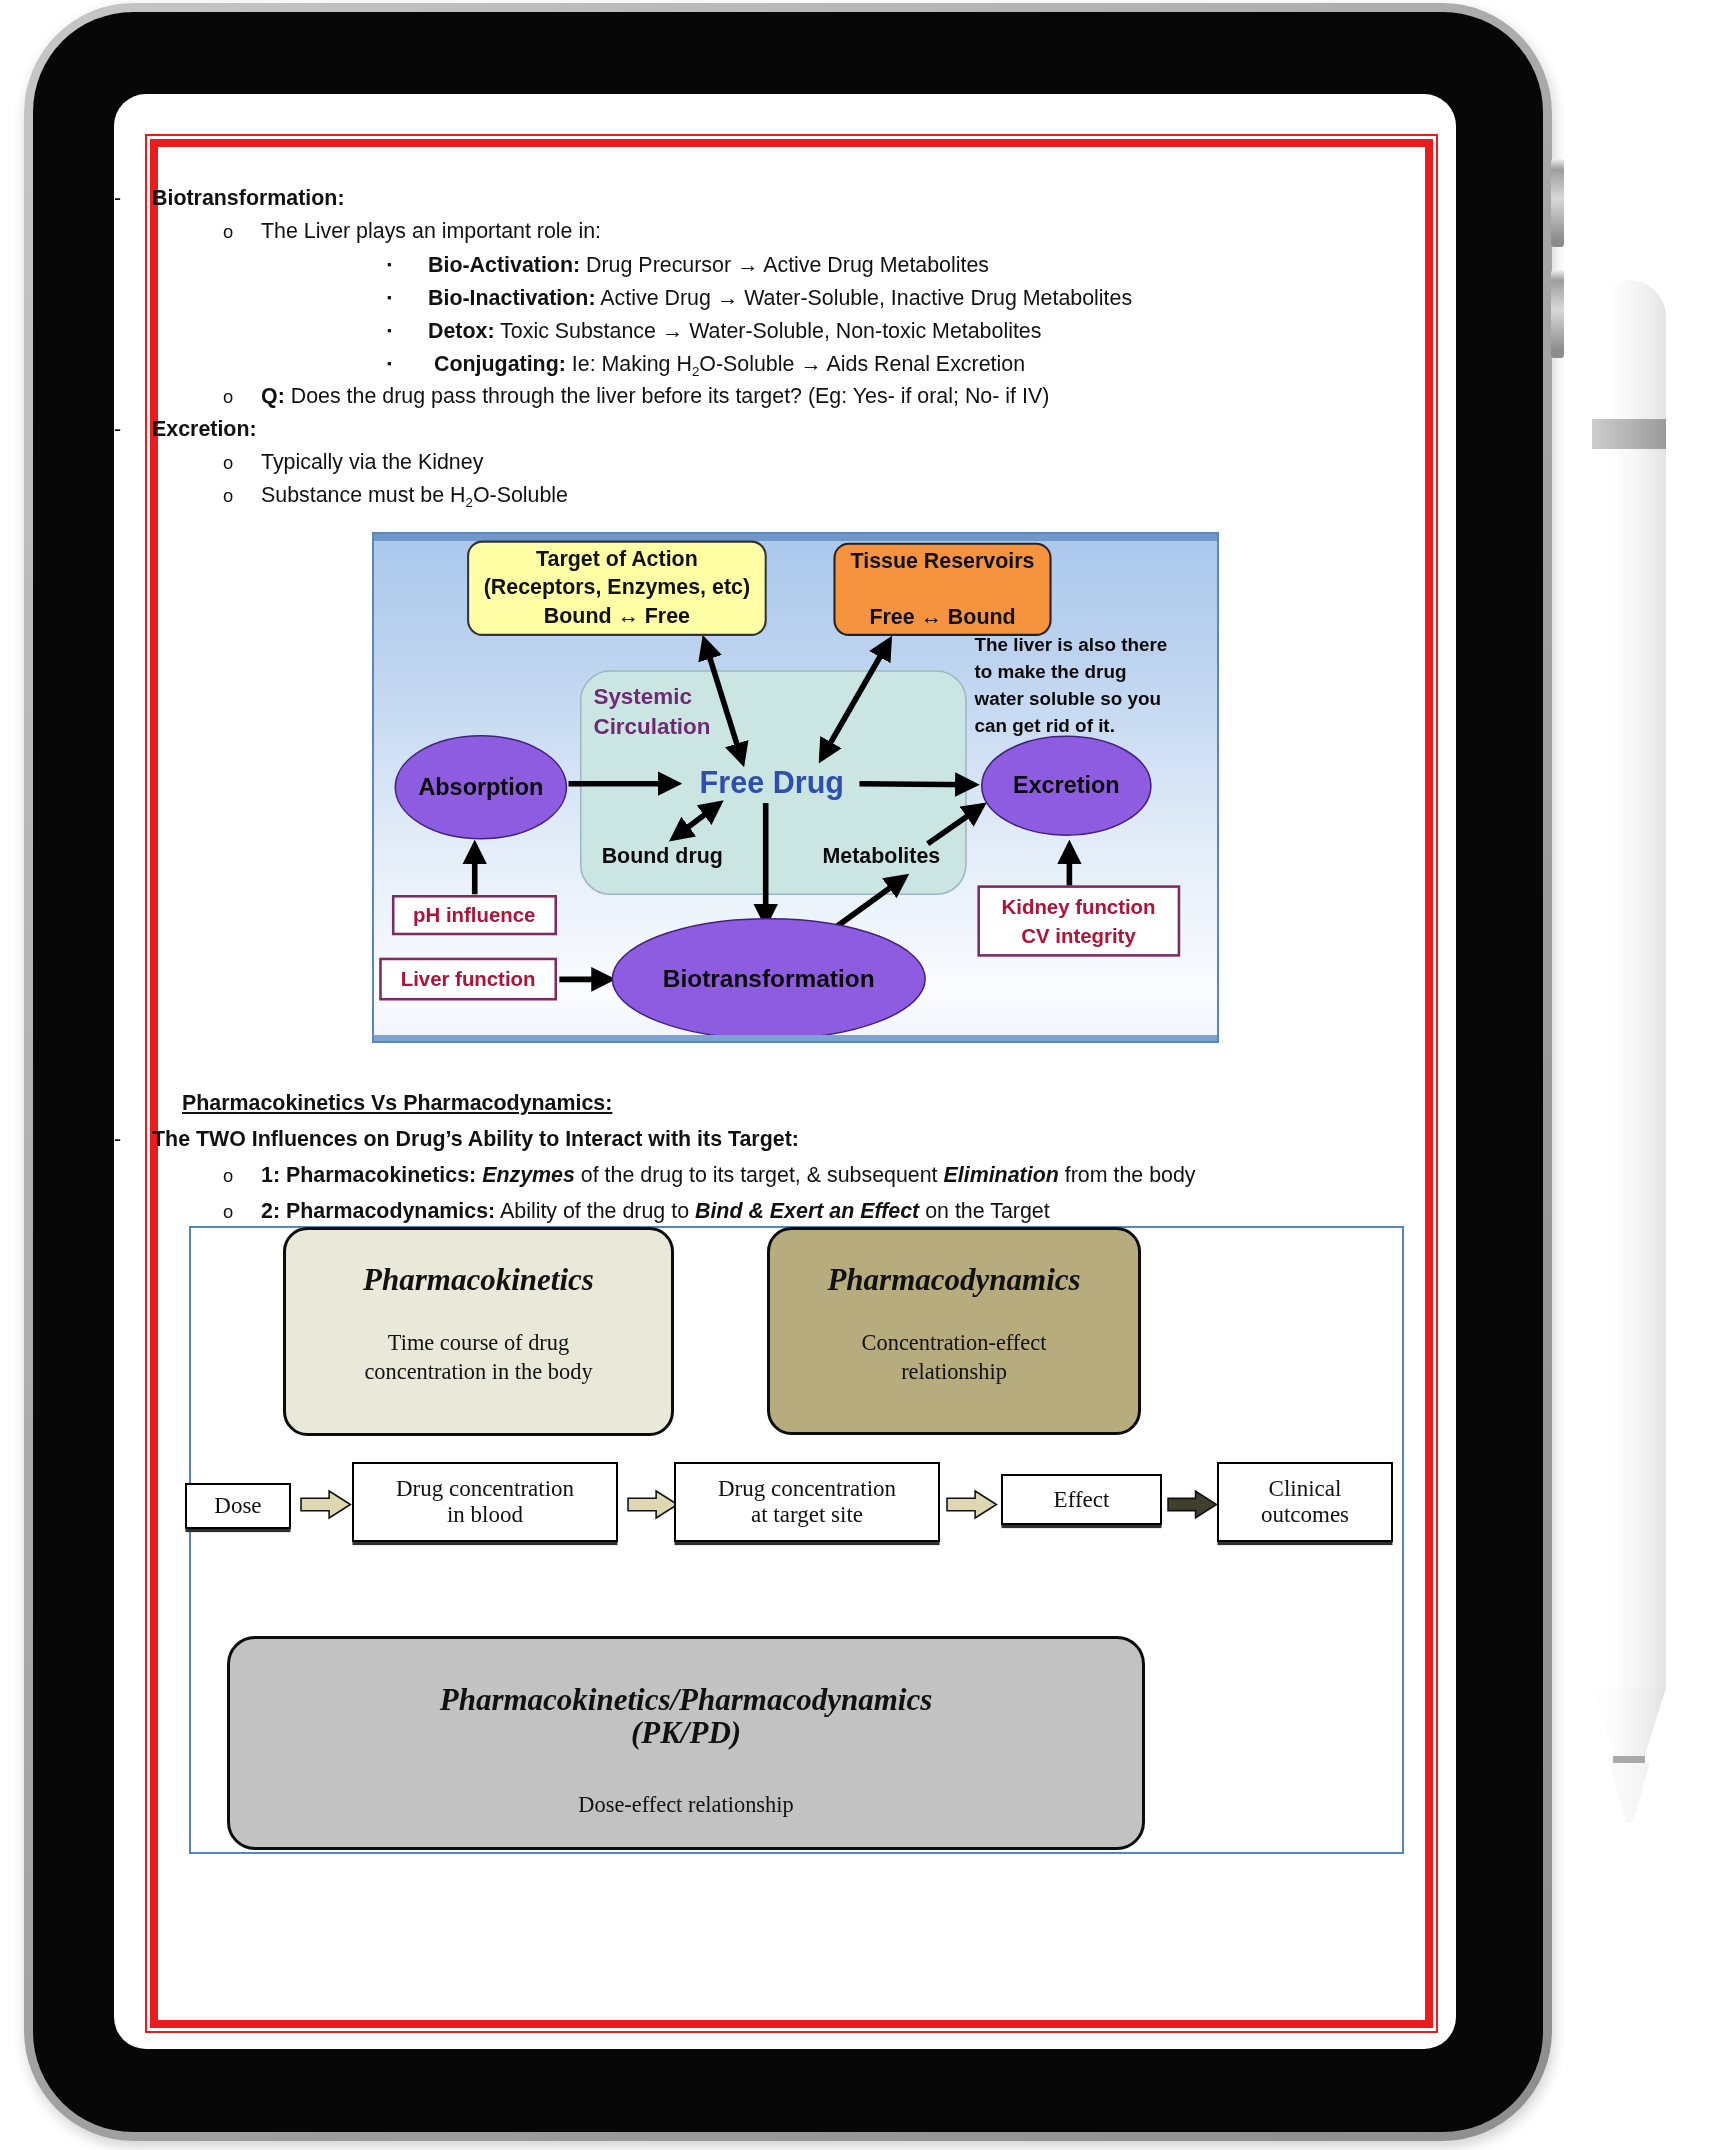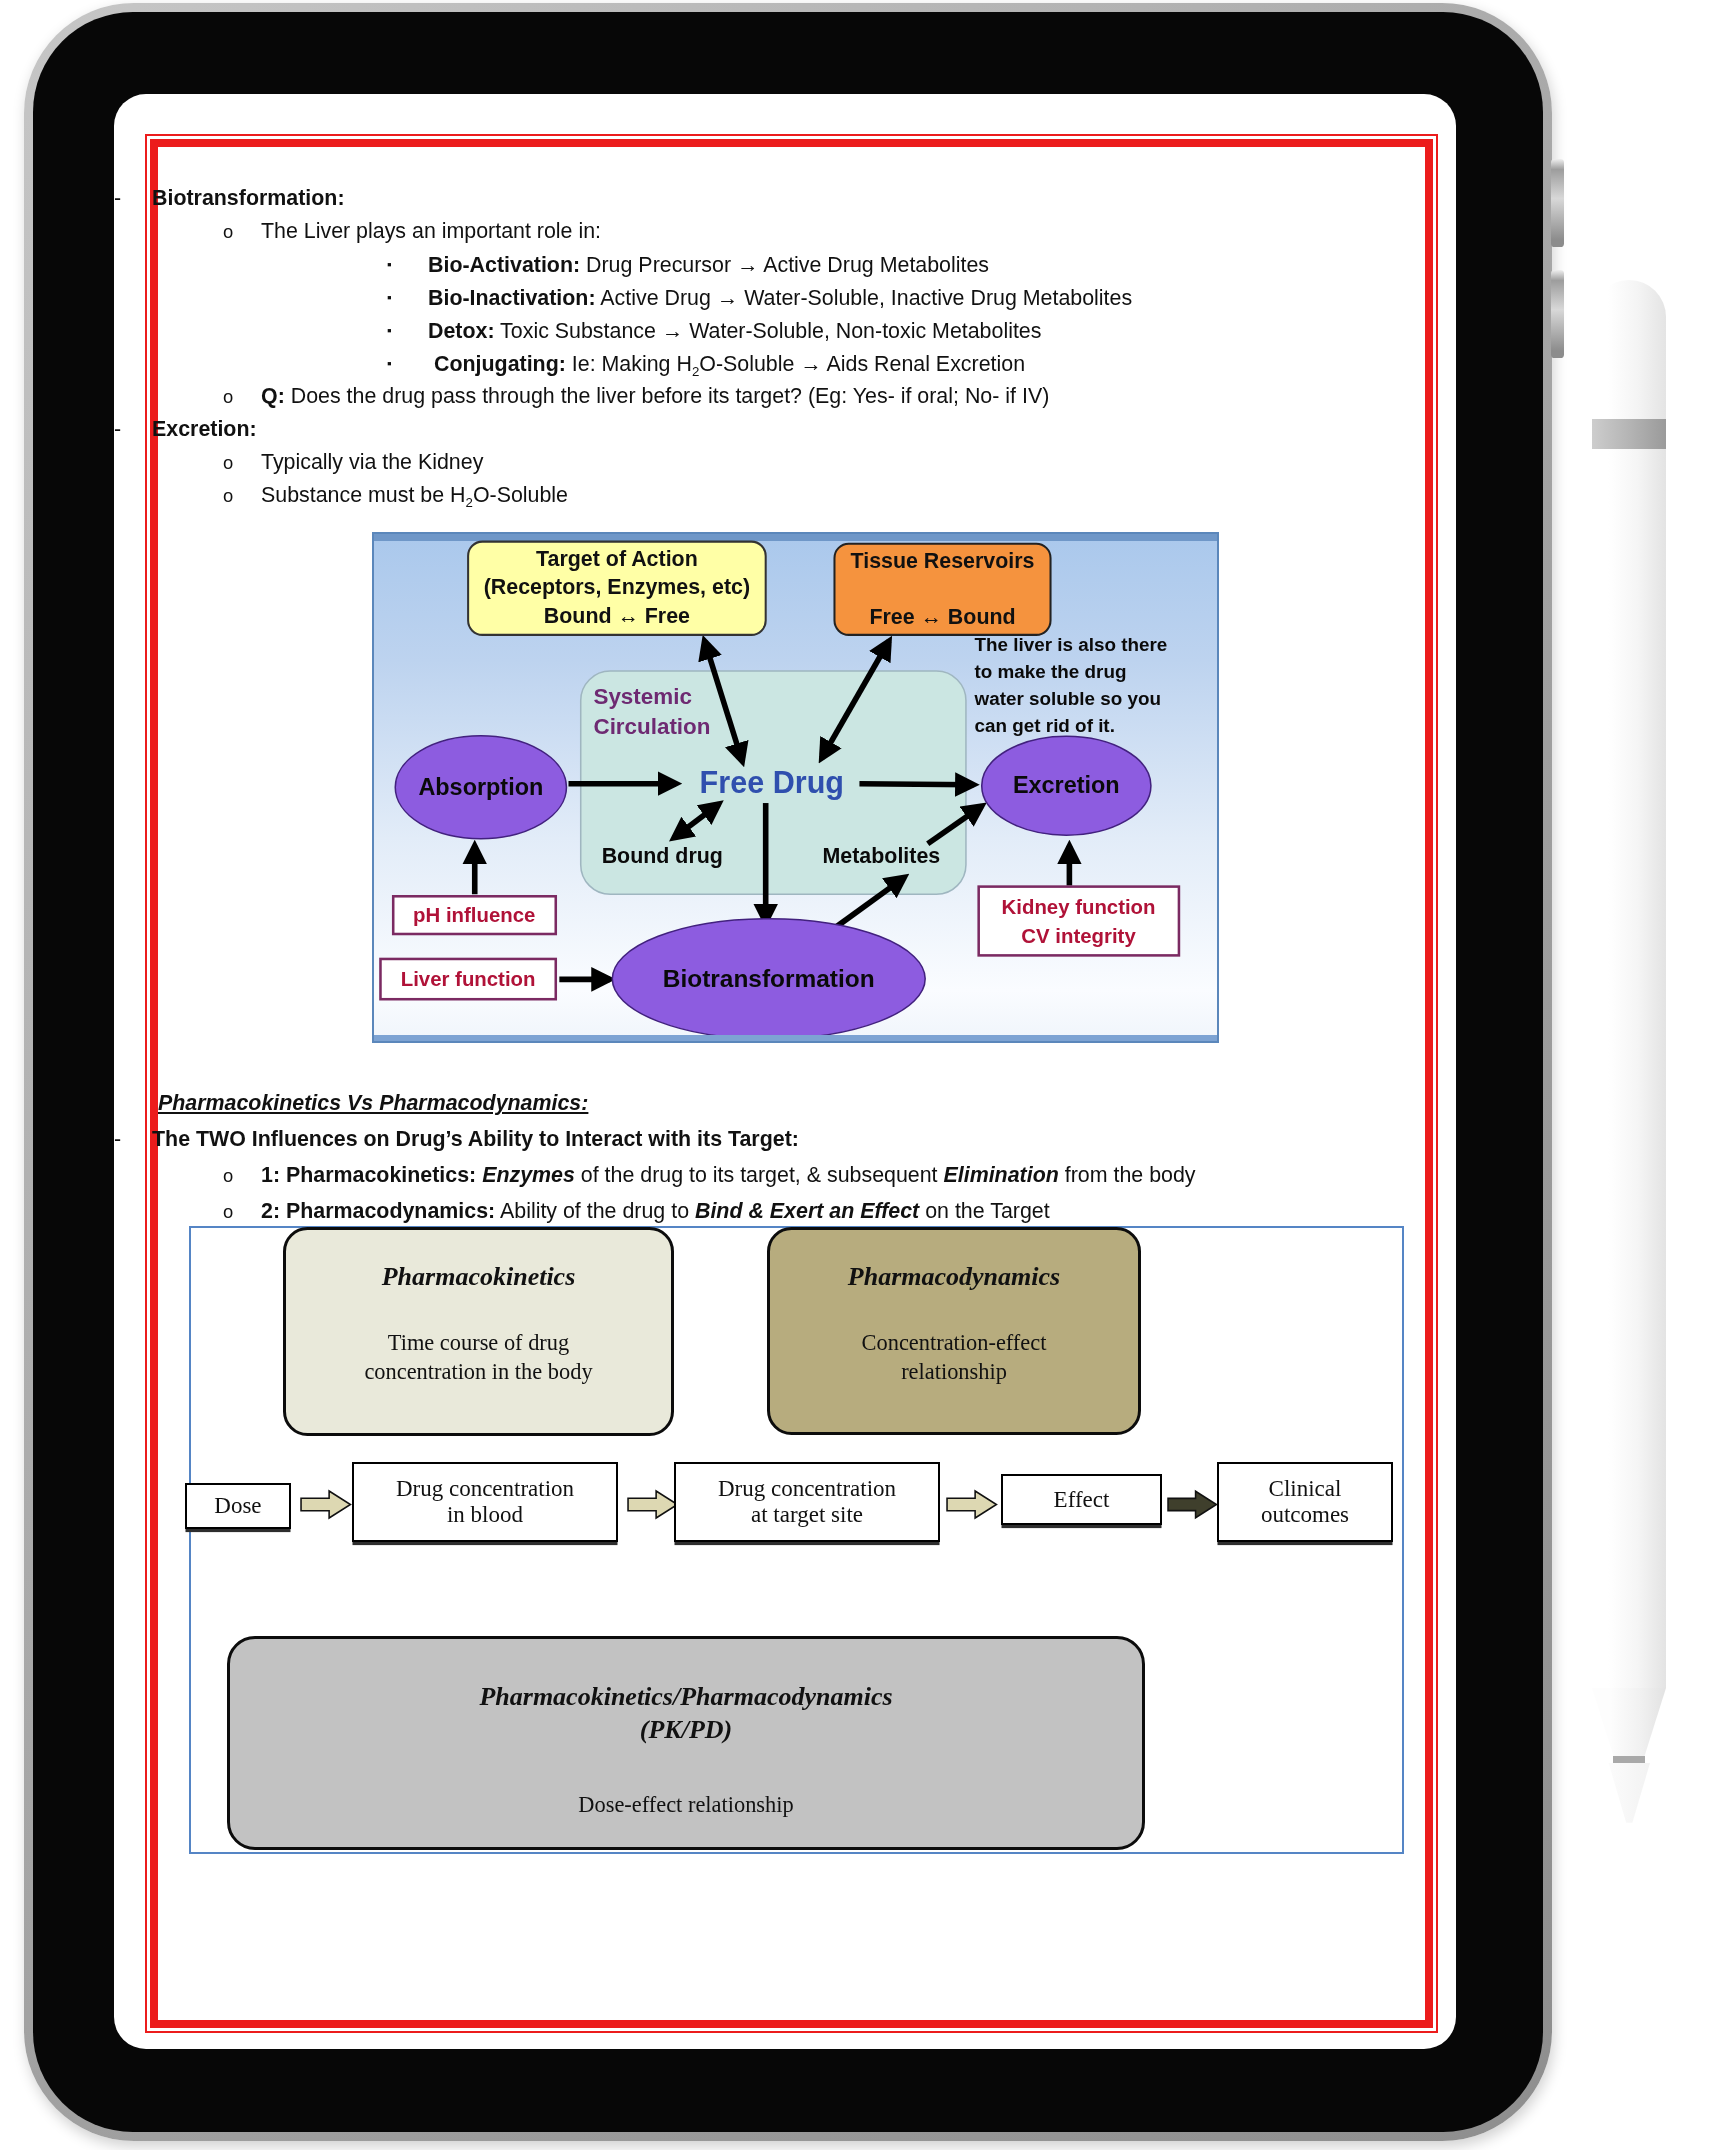--- a/index.html
+++ b/index.html
@@ -36,21 +36,21 @@
   
   .screen{left:114px;top:94px;width:1342px;height:1955px;background:#ffffff;border-radius:32px;overflow:hidden;}
   .red-outer{left:31px;top:40px;width:1289px;height:1895px;border:2.5px solid #ec1c1c;}
   .red-inner{position:absolute;left:3.1px;top:3.1px;right:3.1px;bottom:3.1px;border:8.7px solid #ec1c1c;}
 
   
   .notes-list{left:0;top:88px;width:1305px;}
   .pk-list{left:0;top:991px;width:1305px;}
   .nline{position:relative;height:33px;line-height:33px;font-size:21.4px;color:#111;white-space:nowrap;}
   .pk-list .nline{height:36px;line-height:36px;}
-  .ind0{padding-left:44px;font-style:italic;}
+  .ind0{padding-left:68px;}
   .ind1{}
   .ind2{padding-left:109px;}
   .ind3{padding-left:273px;}
   .marker{display:inline-block;}
   .ind1 .marker{width:38px;}
   .ind2 .marker{width:38px;font-size:18.4px;}
   .ind3 .marker{width:41px;font-size:13.3px;vertical-align:3.1px;}
 
   
   .diagram1{left:258px;top:438px;width:843px;height:507px;border:2.5px solid #5b87bb;
@@ -61,21 +61,21 @@
   .d1svg text{font-family:"Liberation Sans",sans-serif;}
   .comic{font-family:"DejaVu Sans",sans-serif;font-weight:bold;}
 
   
   .diagram2{left:75px;top:1132px;width:1211px;height:624px;border:2px solid #5585c5;background:#ffffff;
     font-family:"Liberation Serif",serif;}
   .d2box{position:absolute;border:3.1px solid #0c0c0c;text-align:center;color:#111;}
   .pkbox{left:92px;top:-1px;width:385px;height:203px;border-radius:24.5px;background:#e9e9da;}
   .pdbox{left:576px;top:-1px;width:368px;height:202px;border-radius:24.5px;background:#b7ac7e;}
   .pkpdbox{left:36px;top:408px;width:912px;height:208px;border-radius:28px;background:#c2c2c2;}
-  .d2title{position:absolute;left:0;right:0;font-size:26px;font-weight:bold;font-style:italic;}
+  .d2title{position:absolute;left:0;right:0;font-size:31px;font-weight:bold;font-style:italic;}
   .d2line{position:absolute;left:0;right:0;font-size:22.4px;}
   .flowbox{position:absolute;background:#fff;border:2px solid #000;box-shadow:0 3.6px 0 -0.5px #2e2e2e;
     text-align:center;font-size:23px;color:#111;display:flex;flex-direction:column;justify-content:center;}
   .barrow{position:absolute;}
 </style>
 </head>
 <body>
 
 <div id="stage">
 

